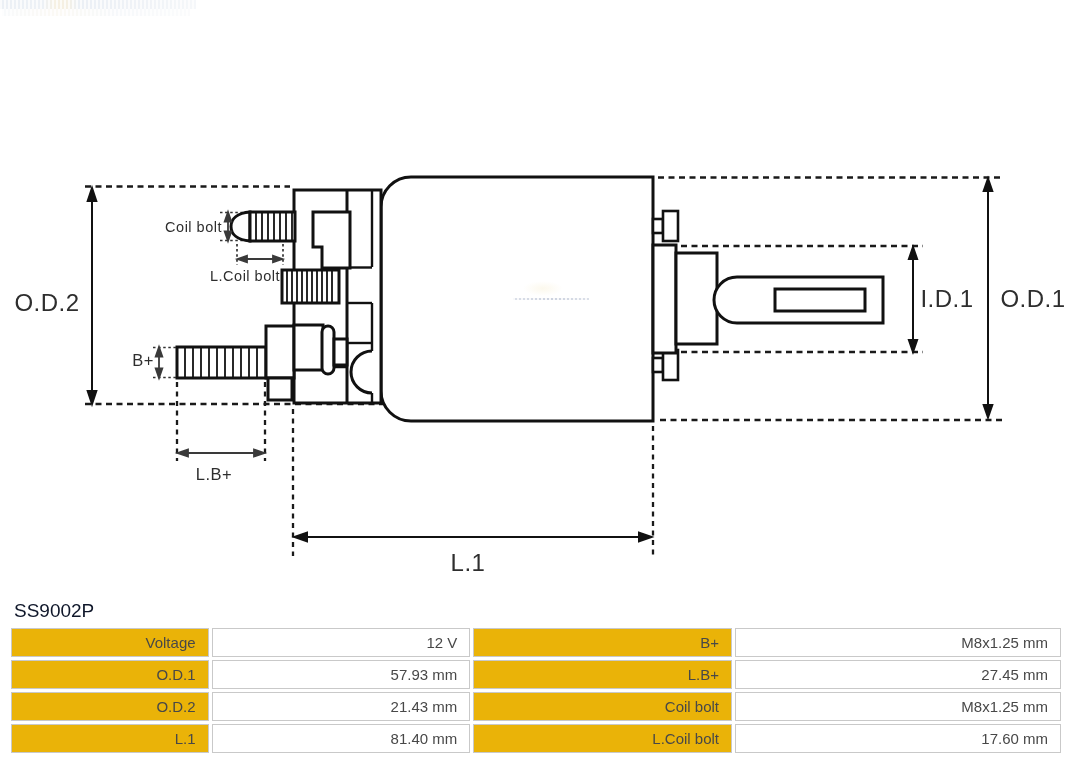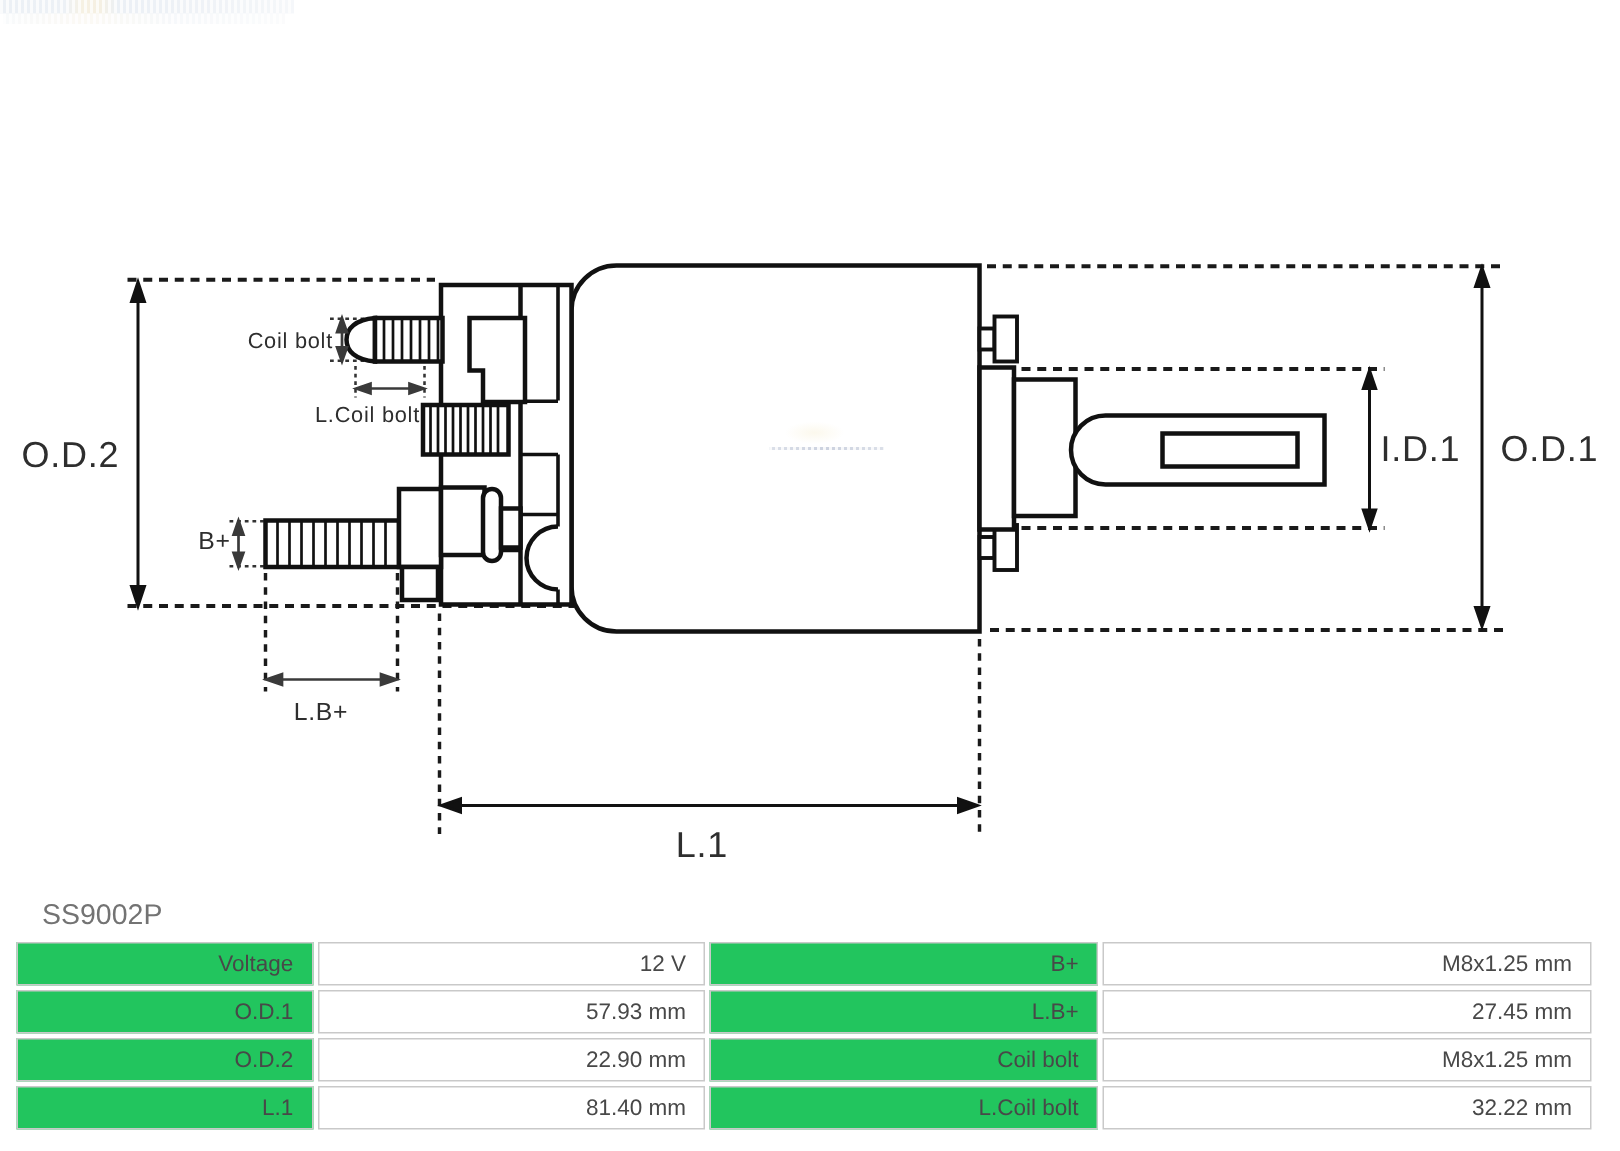--- a/index.html
+++ b/index.html
@@ -32,31 +32,31 @@
     background:radial-gradient(ellipse at center,#f6eccb 0%,rgba(246,236,203,0) 70%);
   }
   svg.diagram{position:absolute;left:0;top:0;}
   svg.diagram text{
     fill:#2e2e2e;font-family:"Liberation Sans", sans-serif;letter-spacing:.5px;
   }
   .big-label{font-size:24px;letter-spacing:1px;}
   .mid-label{font-size:16.5px;}
   .sm-label{font-size:14.5px;}
   .part-title{
-    position:absolute;left:28px;top:600px;font-size:19px;color:#737373;
+    position:absolute;left:14px;top:600px;font-size:19px;color:#0f172a;
   }
   table.specs{
     position:absolute;left:8px;top:625px;width:1056px;
     border-collapse:separate;border-spacing:3px;table-layout:fixed;
   }
   table.specs td{
     border:1px solid #c9c9c9;height:27px;font-size:15px;color:#484848;
     padding:0 12px;text-align:right;vertical-align:middle;white-space:nowrap;
   }
-  td.lab{background:#22c55e;}
+  td.lab{background:#eab308;}
   td.val{background:#ffffff;}
   col.c1{width:197px;} col.c2{width:258px;} col.c3{width:258px;} col.c4{width:325px;}
 </style>
 </head>
 <body>
 
 <div class="artifact"></div>
 <div class="artifact2"></div>
 
 <svg class="diagram" width="1080" height="596" viewBox="0 0 1080 596">
@@ -240,24 +240,24 @@
       <td class="val">M8x1.25 mm</td>
     </tr>
     <tr>
       <td class="lab">O.D.1</td>
       <td class="val">57.93 mm</td>
       <td class="lab">L.B+</td>
       <td class="val">27.45 mm</td>
     </tr>
     <tr>
       <td class="lab">O.D.2</td>
-      <td class="val">22.90 mm</td>
+      <td class="val">21.43 mm</td>
       <td class="lab">Coil bolt</td>
       <td class="val">M8x1.25 mm</td>
     </tr>
     <tr>
       <td class="lab">L.1</td>
       <td class="val">81.40 mm</td>
       <td class="lab">L.Coil bolt</td>
-      <td class="val">32.22 mm</td>
+      <td class="val">17.60 mm</td>
     </tr>
   </tbody>
 </table>
 
 </body></html>

